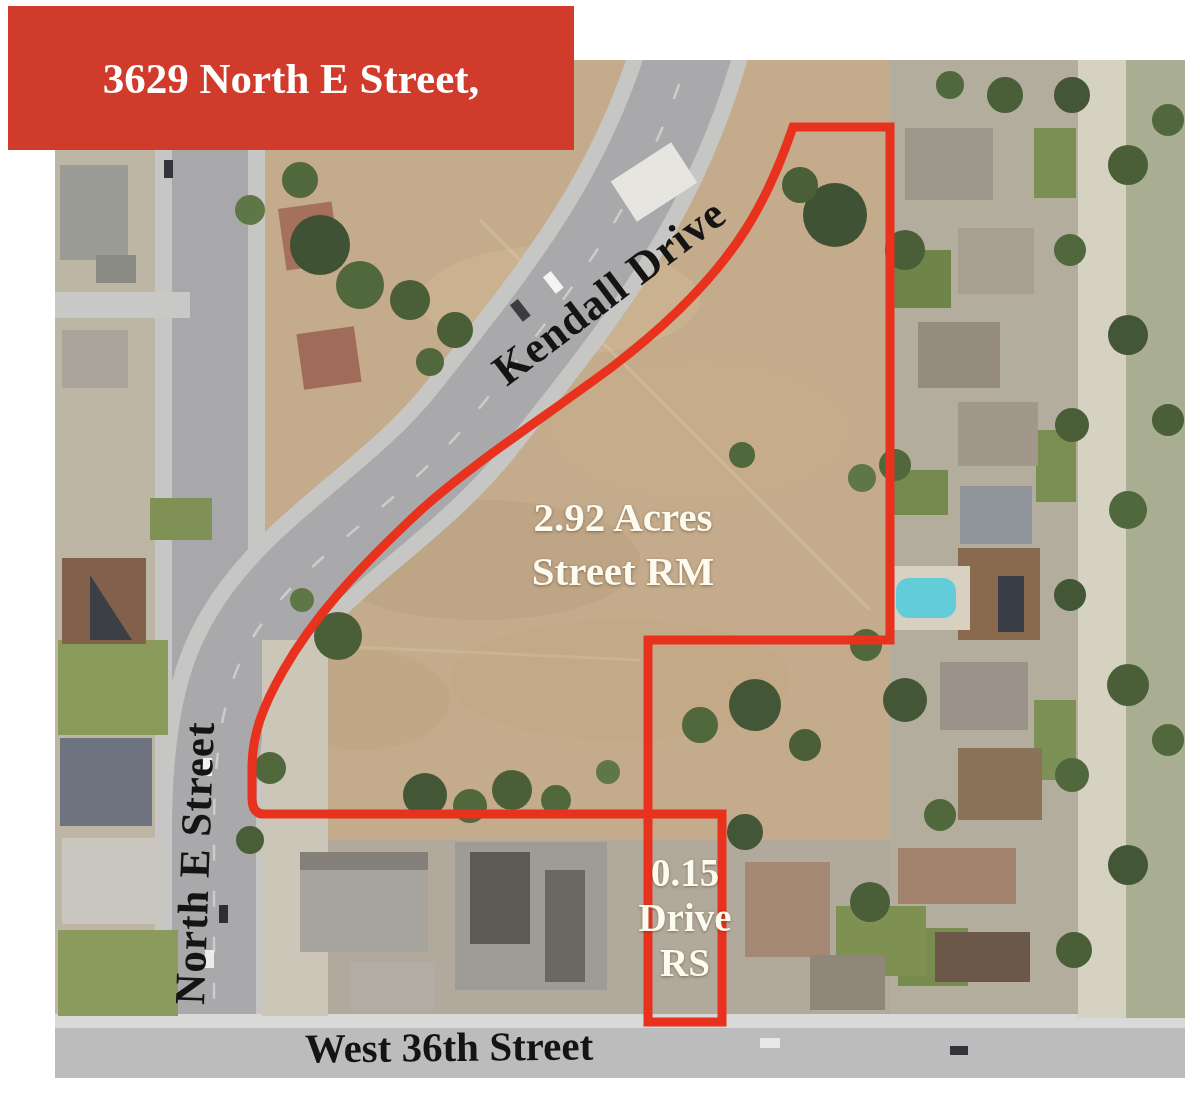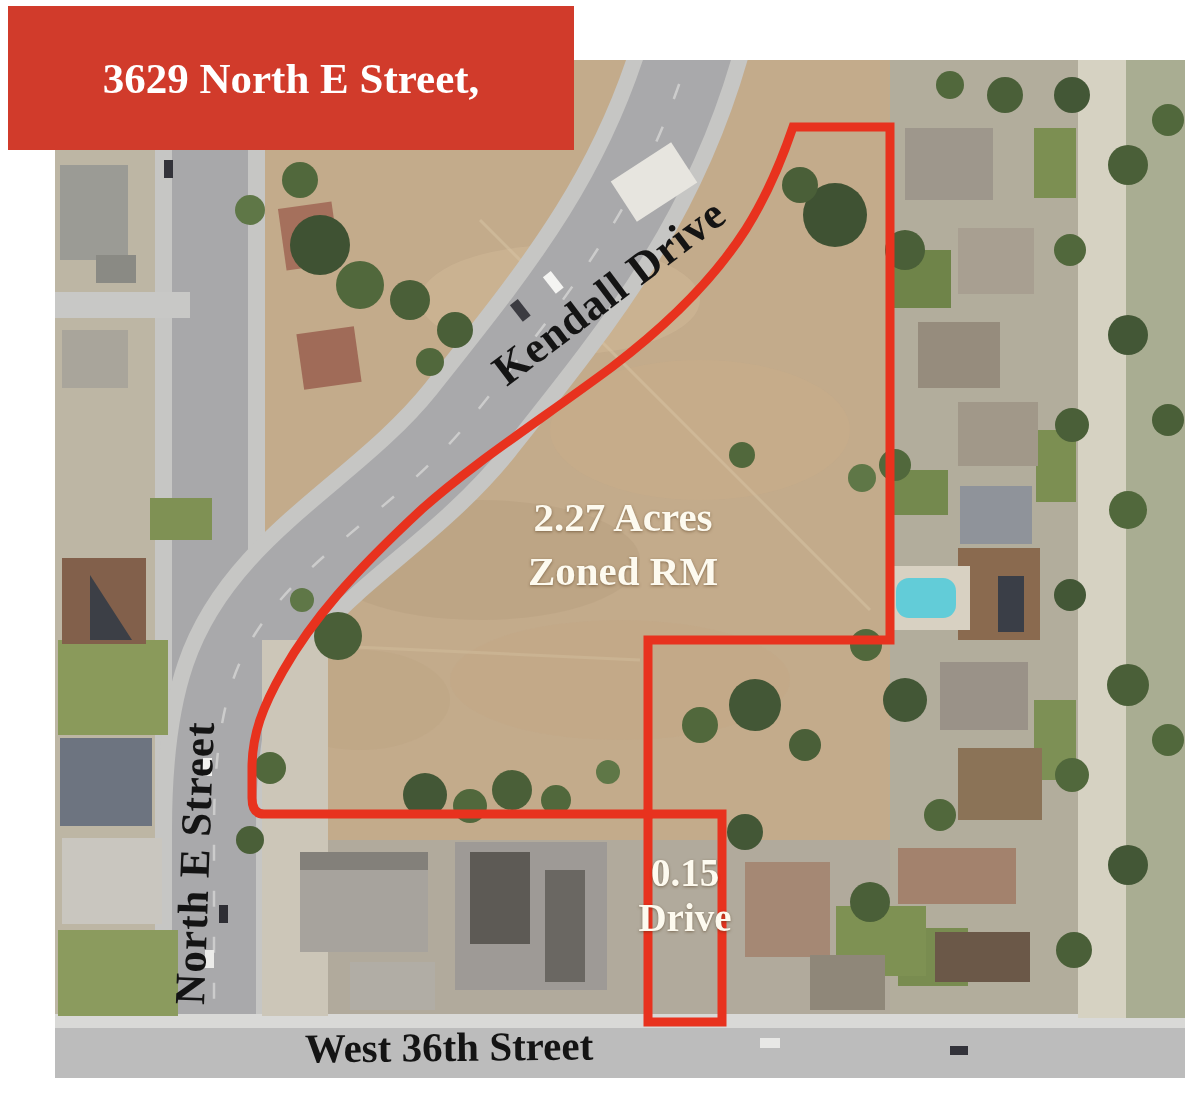--- a/index.html
+++ b/index.html
@@ -208,25 +208,26 @@
                C 763 202 779 168 793 127 Z" fill="none" stroke="#e8321e" stroke-width="9" stroke-linejoin="miter"></path>
       <path d="M 648 814 L 722 814 L 722 1022 L 648 1022 Z" fill="none" stroke="#e8321e" stroke-width="9" stroke-linejoin="miter"></path>
     </g>
   </svg>
 
   <div class="label lbl-road lbl-kendall">Kendall Drive</div>
   <div class="label lbl-road lbl-northe">North E Street</div>
   <div class="label lbl-road lbl-west36">West 36th Street</div>
 
   <div class="label lbl-white lbl-acres">
-    <div>2.27 Acres</div>
-    <div>Zoned RM</div>
+    <div>2.92 Acres</div>
+    <div>Street RM</div>
   </div>
   <div class="label lbl-white lbl-strip">
     <div>0.15</div>
     <div>Drive</div>
+    <div>RS</div>
   </div>
 
   <div class="title-box" style="background-color: rgb(209, 59, 43);">
     <div>3629 North E Street,</div>
   </div>
 
 </div>
 
 </body></html>

